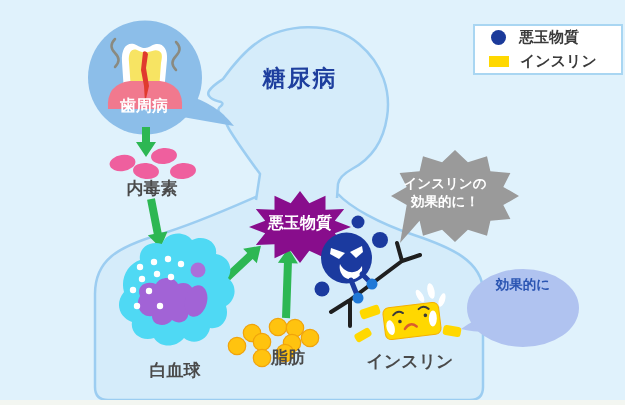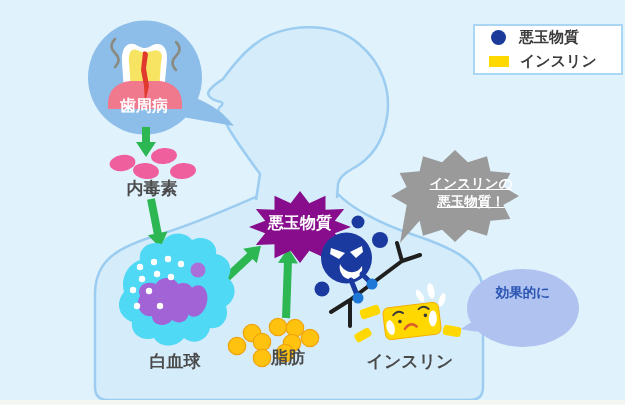--- a/index.html
+++ b/index.html
@@ -152,39 +152,40 @@
     </g>
 
     <g fill="#B0C3F0">
       <path d="M489 332 Q472 332 461 329 Q475 318 490 318 Z"></path>
       <ellipse cx="523" cy="308" rx="56" ry="39"></ellipse>
     </g>
 
     <rect x="0" y="400" width="625" height="5" fill="#F3F6F1"></rect>
   </svg>
 
+  <div class="lbl lbl-title" style="left:245px;top:65px;width:110px;">糖尿病</div>
 
   <div class="lbl lbl-node" style="left:102px;top:179px;width:100px;">内毒素</div>
 
   <div class="lbl lbl-white" style="left:94px;top:96px;width:100px;font-size:16px;">歯周病</div>
 
-  <div class="lbl lbl-node" style="left:125px;top:352px;width:100px;">白血球</div>
+  <div class="lbl lbl-node" style="left:125px;top:361px;width:100px;">白血球</div>
 
   <div class="lbl lbl-node" style="left:238px;top:348px;width:100px;">脂肪</div>
 
   <div class="lbl lbl-node" style="left:350px;top:352px;width:120px;">インスリン</div>
 
   <div class="lbl lbl-white" style="left:250px;top:213px;width:100px;font-size:16px;">悪玉物質</div>
 
-  <div class="bubble-text bubble-gray-text" style="left:411px;top:175px;width:120px;text-decoration:underline;">
+  <div class="bubble-text bubble-gray-text" style="left:385px;top:175px;width:120px;">
     <div>インスリンの</div>
-    <div>悪玉物質！</div>
+    <div>効果的に！</div>
   </div>
 
-  <div class="bubble-text bubble-blue-text" style="left:463px;top:284px;width:120px;">
+  <div class="bubble-text bubble-blue-text" style="left:463px;top:276px;width:120px;">
     <div>効果的に</div>
   </div>
 
   <div id="legend">
     <div class="legend-row">
       <span class="legend-swatch-circle"></span>
       <span class="legend-label">悪玉物質</span>
     </div>
     <div class="legend-row">
       <span class="legend-swatch-square"></span>

